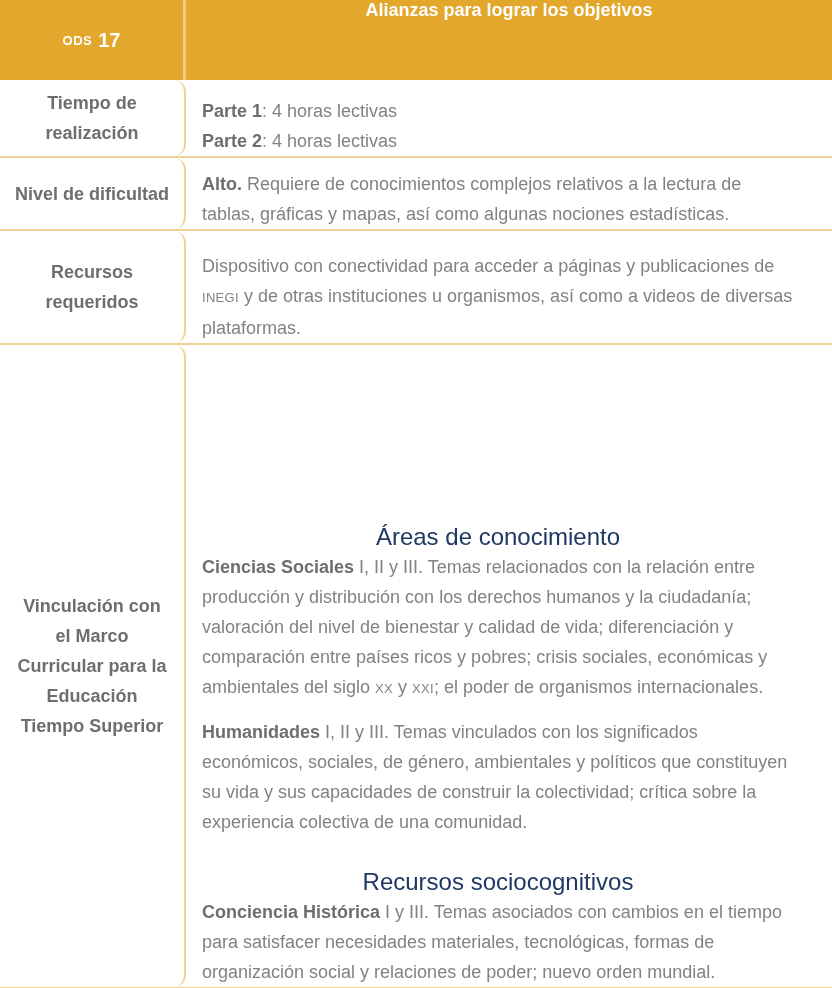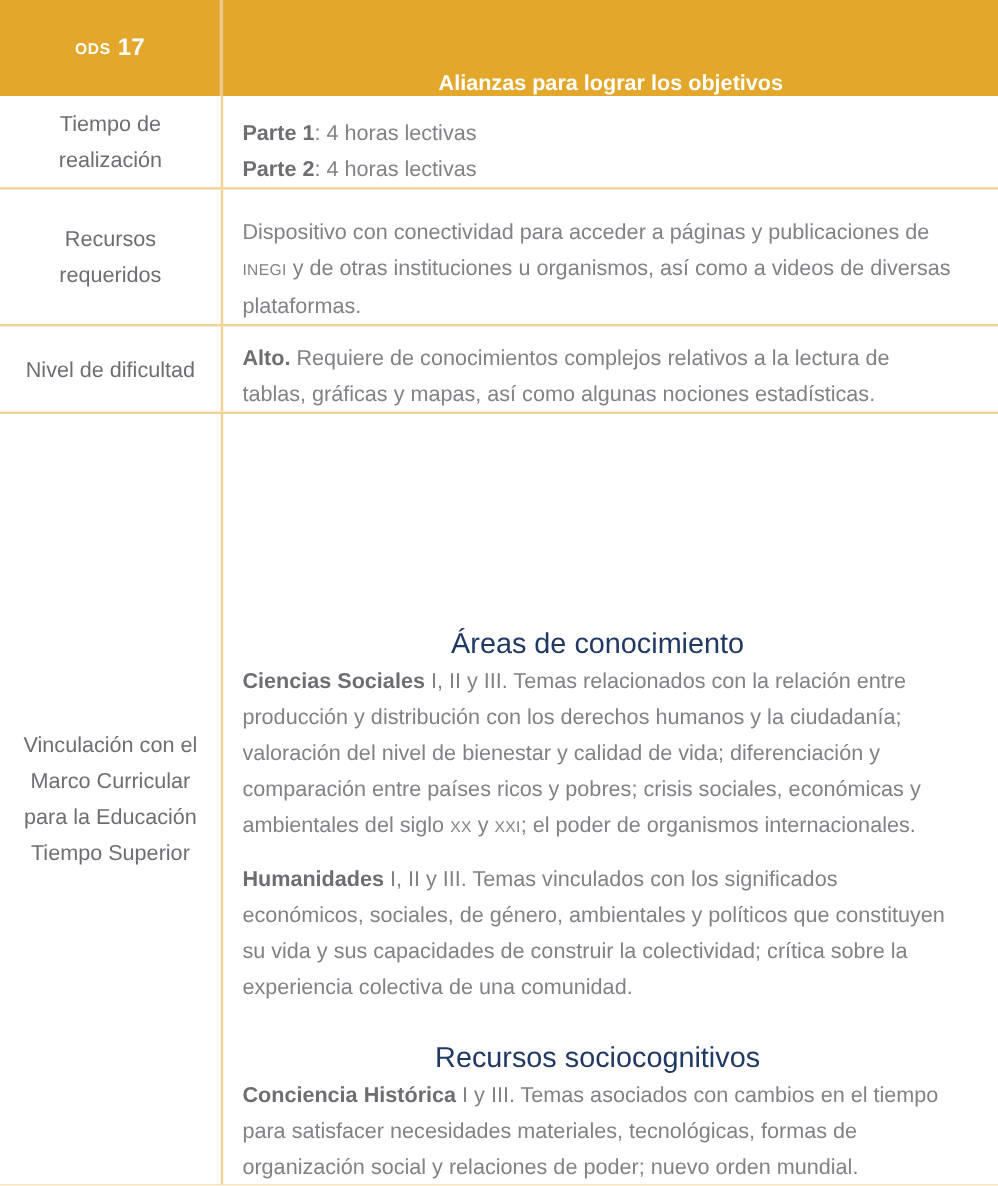--- a/index.html
+++ b/index.html
@@ -12,34 +12,34 @@
     --white:#FFFFFF;
   }
   *{margin:0;padding:0;box-sizing:border-box;}
   body{background:#fff;font-family:"Liberation Sans","DejaVu Sans",sans-serif;}
   .page{width:832px;height:988px;background:#fff;overflow:hidden;}
 
   
   .header{display:flex;height:80px;background:var(--header_bg);color:var(--white);}
   .header .left{width:186px;display:flex;align-items:center;justify-content:center;
     border-right:3px solid var(--header_divider);}
-  .header .right{flex:1;display:flex;align-items:flex-end;justify-content:center;}
+  .header .right{flex:1;display:flex;align-items:flex-start;justify-content:center;}
   .ods-label{font-weight:bold;font-size:13px;letter-spacing:.5px;margin-right:6px;}
   .ods-number{font-weight:bold;font-size:20px;}
   .header-title{font-weight:bold;font-size:18px;}
 
   
   .row{display:flex;border-bottom:2px solid var(--border);}
   .row-tiempo{height:78px;}
   .row-recursos{height:114px;}
   .row-dificultad{height:73px;}
   .row-vinculacion{height:644px;}
   .label-cell{width:186px;flex:0 0 186px;display:flex;align-items:center;justify-content:center;
-    text-align:center;font-weight:normal;font-size:18px;line-height:30px;color:var(--gray_bold);
-    border-right:2px solid var(--border);padding:0 14px;}
+    text-align:center;font-weight:bold;font-size:18px;line-height:30px;color:var(--gray_bold);
+    border-right:2px solid var(--border);padding:0 14px;border-radius:12px;}
   .content-cell{flex:1;display:flex;flex-direction:column;justify-content:flex-end;
     padding:0 38px 0 16px;font-size:18px;line-height:30px;color:var(--gray_text);}
   .content-cell p{margin:0;}
   .b{font-weight:bold;color:var(--gray_bold);}
   .sc{font-size:13px;letter-spacing:.3px;}
   h3.section-heading{color:var(--navy);font-size:24px;line-height:30px;font-weight:normal;
     text-align:center;margin:0;}
   .section{margin:0;}
   .section + .section{margin-top:30px;}
   .section p + p{margin-top:13px;}
@@ -60,31 +60,31 @@
   </div>
 
   <div class="row row-tiempo">
     <div class="label-cell">Tiempo de realización</div>
     <div class="content-cell">
       <p><span class="b">Parte 1</span><span>: 4 horas lectivas</span></p>
       <p><span class="b">Parte 2</span><span>: 4 horas lectivas</span></p>
     </div>
   </div>
 
+  <div class="row row-dificultad">
+    <div class="label-cell">Nivel de dificultad</div>
+    <div class="content-cell">
+      <p><span class="b">Alto.</span><span> Requiere de conocimientos complejos relativos a la lectura de tablas, gráficas y mapas, así como algunas nociones estadísticas.</span></p>
+    </div>
+  </div>
+
   <div class="row row-recursos">
     <div class="label-cell">Recursos requeridos</div>
     <div class="content-cell">
       <p><span>Dispositivo con conectividad para acceder a páginas y publicaciones de </span><span class="sc">INEGI</span><span> y de otras instituciones u organismos, así como a videos de diversas plataformas.</span></p>
-    </div>
-  </div>
-
-  <div class="row row-dificultad">
-    <div class="label-cell">Nivel de dificultad</div>
-    <div class="content-cell">
-      <p><span class="b">Alto.</span><span> Requiere de conocimientos complejos relativos a la lectura de tablas, gráficas y mapas, así como algunas nociones estadísticas.</span></p>
     </div>
   </div>
 
   <div class="row row-vinculacion">
     <div class="label-cell">Vinculación con el Marco Curricular para la Educación Tiempo Superior</div>
     <div class="content-cell">
       <div class="section">
         <h3 class="section-heading">Áreas de conocimiento</h3>
         <p><span class="b">Ciencias Sociales</span><span> I, II y III. Temas relacionados con la relación entre producción y distribución con los derechos humanos y la ciudadanía; valoración del nivel de bienestar y calidad de vida; diferenciación y comparación entre países ricos y pobres; crisis sociales, económicas y ambientales del siglo </span><span class="sc">XX</span><span> y </span><span class="sc">XXI</span><span>; el poder de organismos internacionales.</span></p>
         <p><span class="b">Humanidades</span><span> I, II y III. Temas vinculados con los significados económicos, sociales, de género, ambientales y políticos que constituyen su vida y sus capacidades de construir la colectividad; crítica sobre la experiencia colectiva de una comunidad.</span></p>

